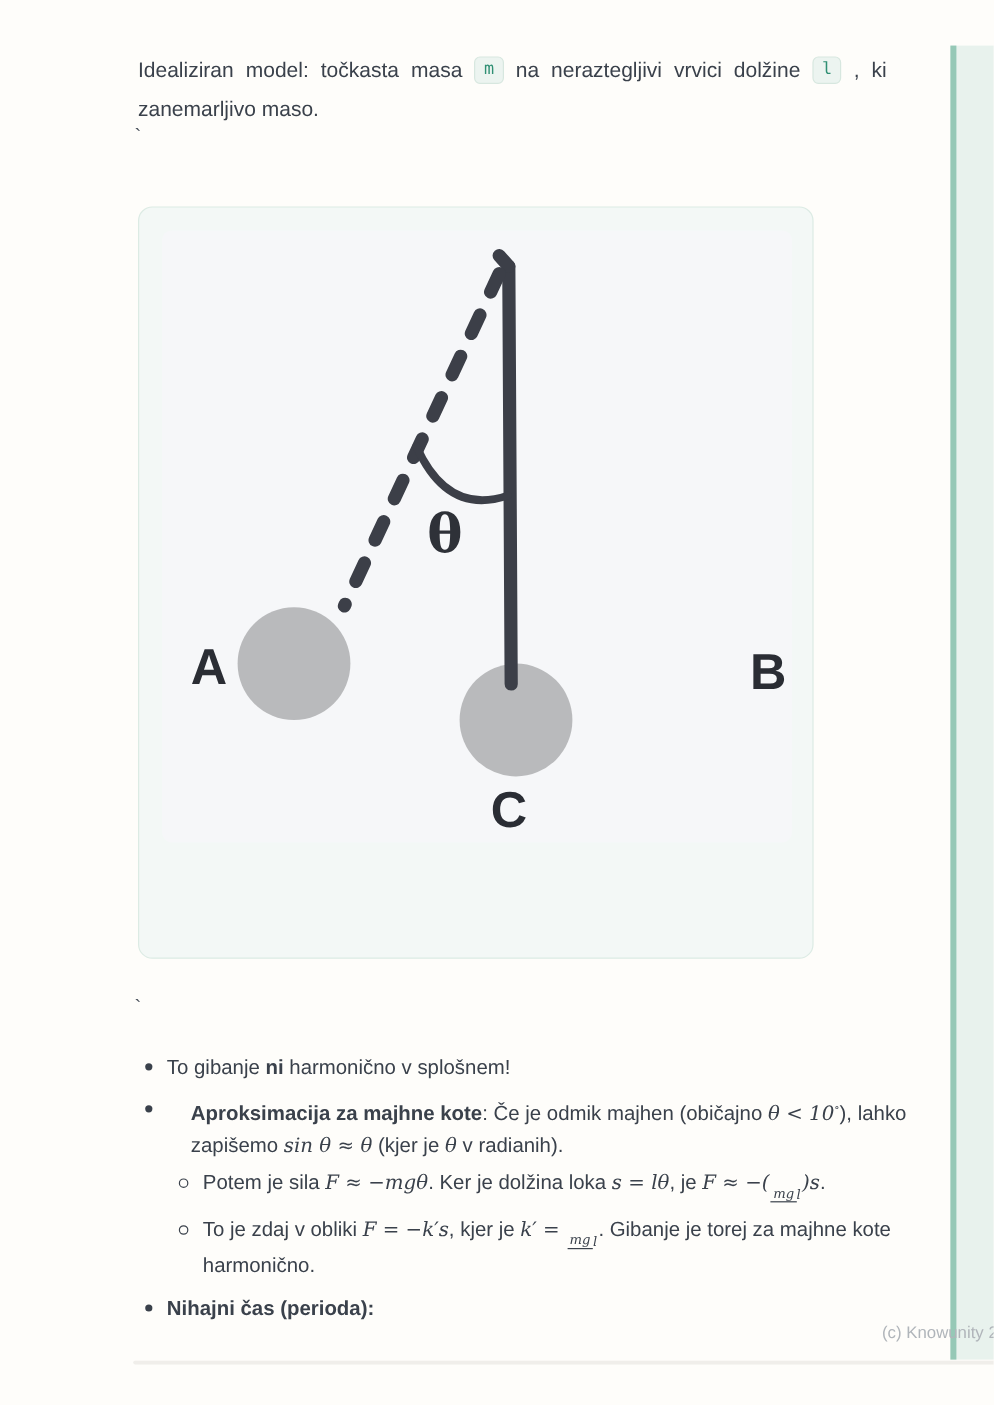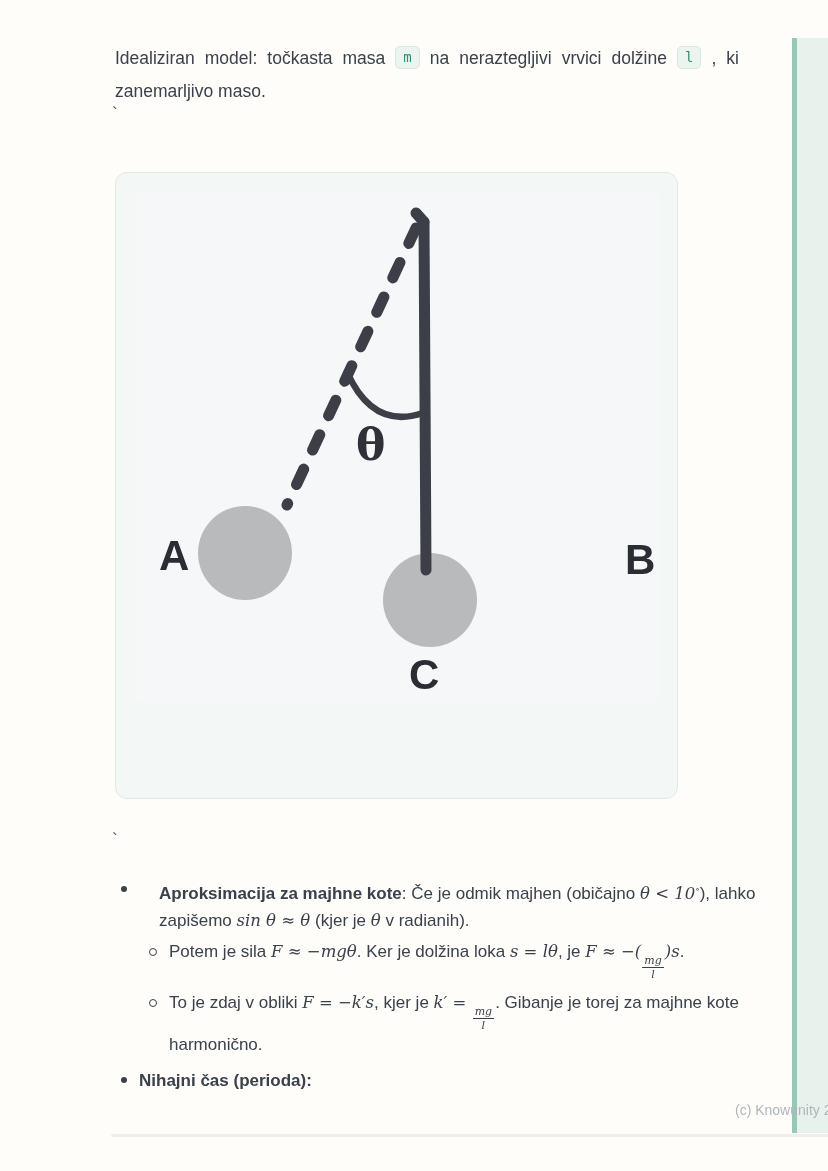--- a/index.html
+++ b/index.html
@@ -96,21 +96,21 @@
     font-style:italic;
     font-size:16.5px;
   }
   sup.deg{
     font-family:"DejaVu Serif",serif;
     font-size:9px;font-style:normal;
     vertical-align:7px;
   }
   .frac{
     display:inline-flex;
-    flex-direction:column;
+    flex-direction:row;
     vertical-align:-7px;
     line-height:1;
     font-family:"DejaVu Serif","Liberation Serif",serif;
     font-style:italic;
     text-align:center;
     margin:0 1px;
   }
   .frac .num{
     font-size:11px;
     border-bottom:1px solid #3a414b;
@@ -177,20 +177,26 @@
         <text x="274" y="497" font-family="Liberation Sans, sans-serif" font-weight="bold" font-size="42" fill="#2a2d34">C</text>
       </svg>
     </div>
   </div>
 
   <div class="stray-tick tick2">`</div>
 
   <div class="bullets">
 
 
+    <div class="li">
+      <span class="marker dot"></span>
+      <span class="li-text">
+        <span>To gibanje </span><b>ni</b><span> harmonično v splošnem!</span>
+      </span>
+    </div>
 
     <div class="li" style="margin-bottom:2px;gap:20px;">
       <span class="marker dot"></span>
       <span class="li-text">
         <b>Aproksimacija za majhne kote</b><span>: Če je odmik majhen (običajno </span><span class="mv">θ &lt; 10</span><sup class="deg">∘</sup><span>), lahko zapišemo </span><span class="mv">sin θ ≈ θ</span><span> (kjer je </span><span class="mv">θ</span><span> v radianih).</span>
       </span>
     </div>
 
     <div class="sublist">
 

